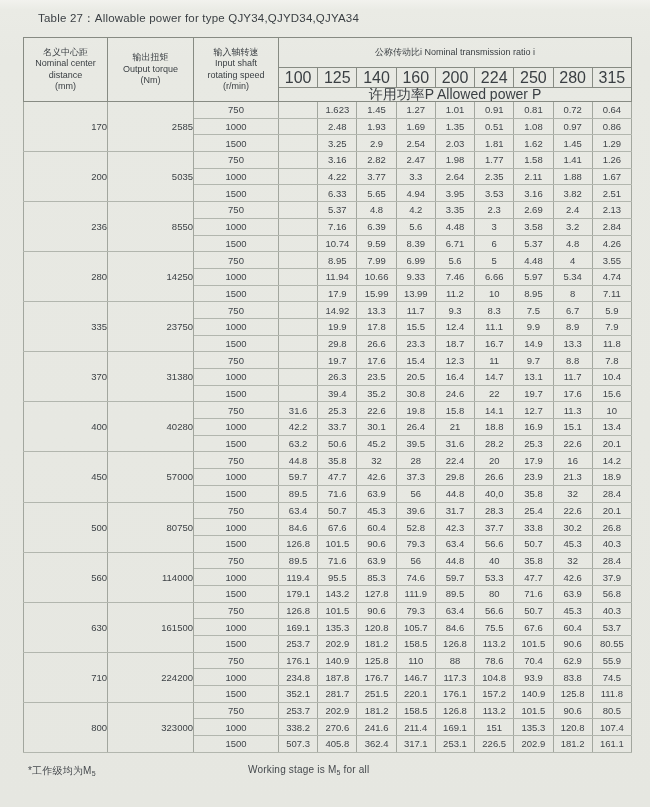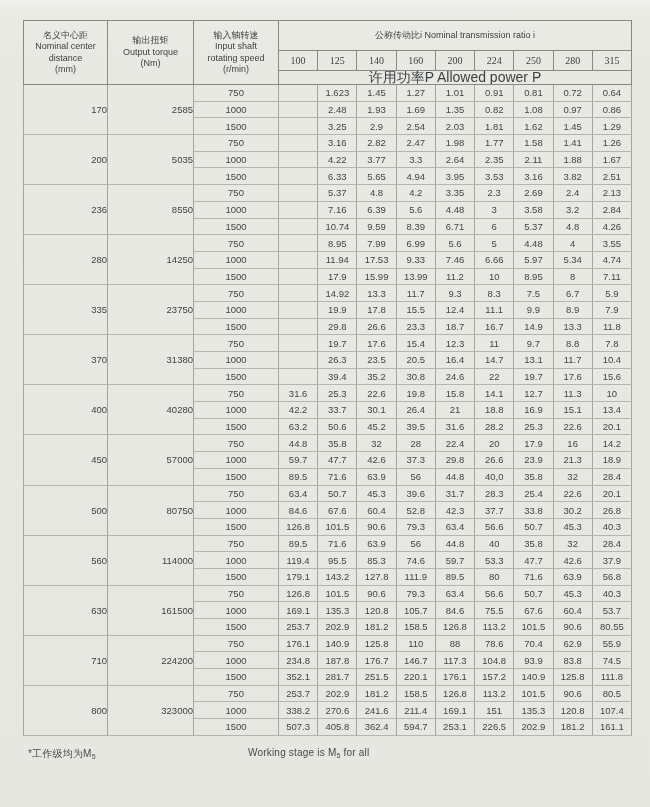--- a/index.html
+++ b/index.html
@@ -29,21 +29,21 @@
     border:1px solid #a2a69e;
     text-align:center;vertical-align:middle;
     padding:0;font-weight:normal;
     overflow:hidden;white-space:nowrap;
   }
   thead th{
     border-color:#878b83;
     font-size:9px;line-height:11.5px;color:#3a3f43;
   }
   thead .hdr-main{height:30px;}
-  thead .ratio-num th{height:19px;font-size:10px;font-family:Liberation Serif, serif;}
+  thead .ratio-num th{height:19px;font-size:16px;}
   thead .allowed-row th{height:13px;font-size:14px;}
   tbody td{
     height:15.7px;font-size:9.5px;color:#40454a;
     border-top-color:#b2b6ae;border-bottom-color:#b2b6ae;
   }
   tbody td.c-dist,tbody td.c-torque{font-size:9.5px;color:#3d4246;text-align:right;}
   tbody tr.group-start td{border-top:1px solid #81857d;}
   tbody tr:first-child td{border-top-color:#878b83;}
   .footnote{
     display:flex;align-items:flex-start;
@@ -51,20 +51,21 @@
     font-size:10px;color:#45494d;letter-spacing:0.2px;
   }
   .fn-zh{width:220px;}
   sub{font-size:7px;vertical-align:-2px;}
 </style>
 </head>
 <body>
 
 <div class="sheet">
 
+  <div class="subtitle">Table 27：Allowable power for type QJY34,QJYD34,QJYA34</div>
 
   <table>
     <colgroup>
       <col style="width:84px">
         <col style="width:86px">
         <col style="width:85px">
       <col>
         <col>
         <col>
         <col>
@@ -125,21 +126,21 @@
           <td class="c-val">0.72</td>
           <td class="c-val">0.64</td>
         </tr>
         <tr>
           <td class="c-speed">1000</td>
           <td class="c-val"></td>
           <td class="c-val">2.48</td>
           <td class="c-val">1.93</td>
           <td class="c-val">1.69</td>
           <td class="c-val">1.35</td>
-          <td class="c-val">0.82</td>
+          <td class="c-val">0.51</td>
           <td class="c-val">1.08</td>
           <td class="c-val">0.97</td>
           <td class="c-val">0.86</td>
         </tr>
         <tr>
           <td class="c-speed">1500</td>
           <td class="c-val"></td>
           <td class="c-val">3.25</td>
           <td class="c-val">2.9</td>
           <td class="c-val">2.54</td>
@@ -236,21 +237,21 @@
           <td class="c-val">5.6</td>
           <td class="c-val">5</td>
           <td class="c-val">4.48</td>
           <td class="c-val">4</td>
           <td class="c-val">3.55</td>
         </tr>
         <tr>
           <td class="c-speed">1000</td>
           <td class="c-val"></td>
           <td class="c-val">11.94</td>
-          <td class="c-val">17.53</td>
+          <td class="c-val">10.66</td>
           <td class="c-val">9.33</td>
           <td class="c-val">7.46</td>
           <td class="c-val">6.66</td>
           <td class="c-val">5.97</td>
           <td class="c-val">5.34</td>
           <td class="c-val">4.74</td>
         </tr>
         <tr>
           <td class="c-speed">1500</td>
           <td class="c-val"></td>
@@ -591,21 +592,21 @@
           <td class="c-val">151</td>
           <td class="c-val">135.3</td>
           <td class="c-val">120.8</td>
           <td class="c-val">107.4</td>
         </tr>
         <tr>
           <td class="c-speed">1500</td>
           <td class="c-val">507.3</td>
           <td class="c-val">405.8</td>
           <td class="c-val">362.4</td>
-          <td class="c-val">594.7</td>
+          <td class="c-val">317.1</td>
           <td class="c-val">253.1</td>
           <td class="c-val">226.5</td>
           <td class="c-val">202.9</td>
           <td class="c-val">181.2</td>
           <td class="c-val">161.1</td>
         </tr>
       </tbody>
   </table>
 
   <div class="footnote">

